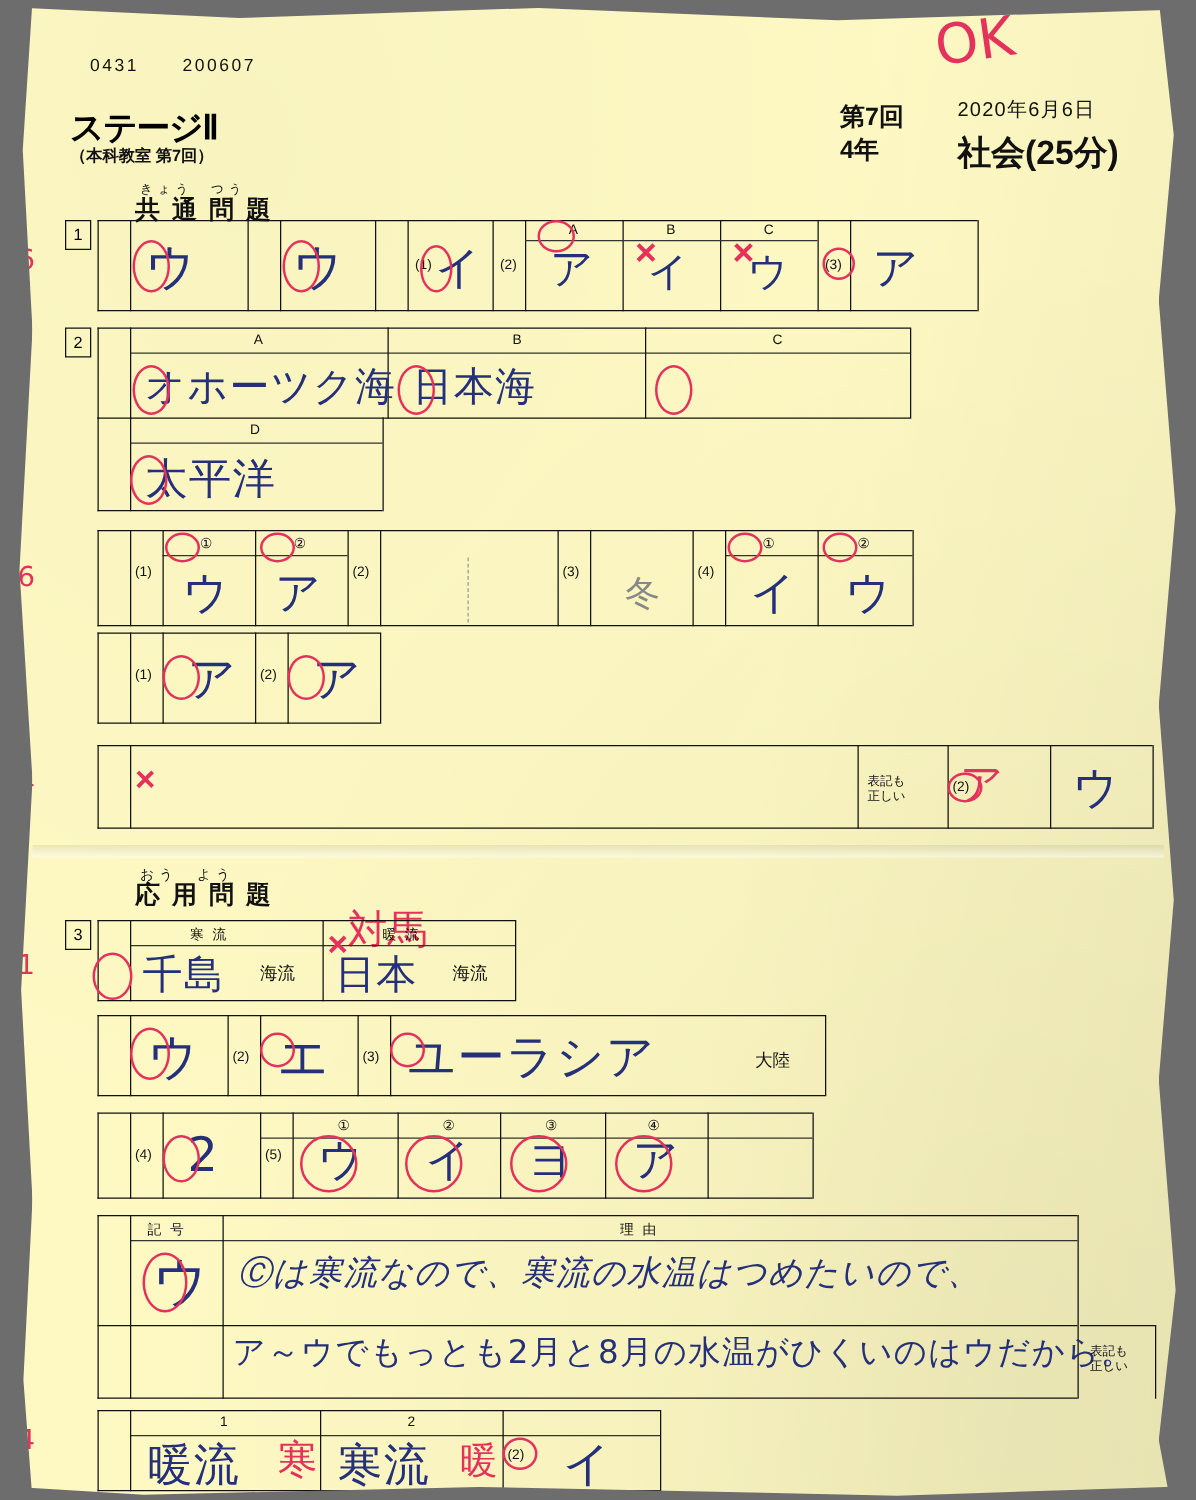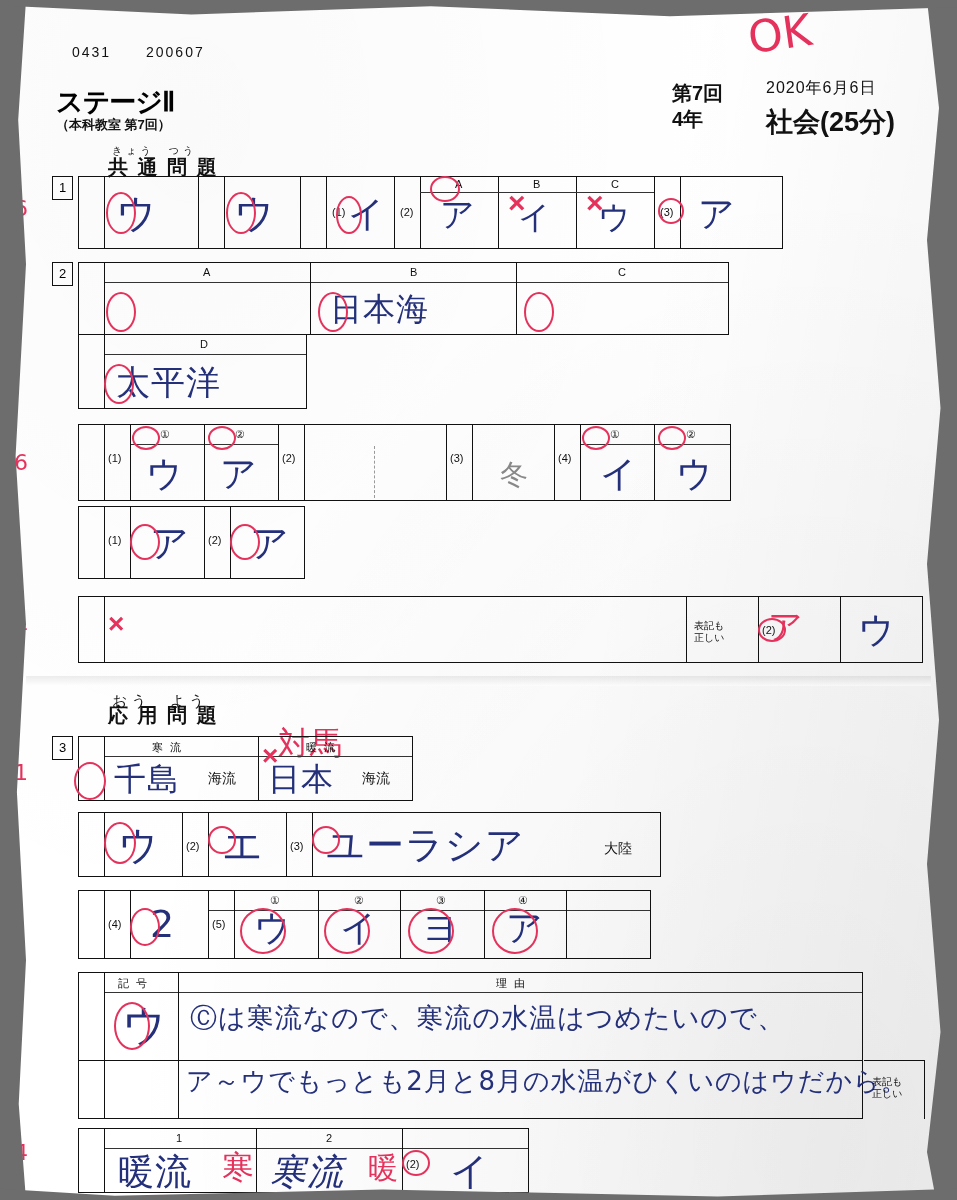--- a/index.html
+++ b/index.html
@@ -1,19 +1,19 @@
 <!DOCTYPE html>
 <html><head>
 <meta charset="utf-8">
 <style>
   html,body{margin:0;padding:0;background:#6d6d6d;}
   body{font-family:"Liberation Sans", sans-serif;}
   #sheet{
     position:relative;width:957px;height:1200px;overflow:hidden;
-    background:#ffffff;
+    background:#fef9c3;
   }
   
   .paper-shade{position:absolute;inset:0;pointer-events:none;
     background:
       radial-gradient(ellipse at 20% 10%, rgba(0,0,0,0.02), rgba(0,0,0,0) 55%),
       radial-gradient(ellipse at 85% 95%, rgba(0,0,0,0.05), rgba(0,0,0,0) 60%),
       linear-gradient(100deg, rgba(0,0,0,0.00) 60%, rgba(0,0,0,0.05) 100%);
   }
   .edge{position:absolute;background:#6d6d6d;}
   #left-edge{left:0;top:0;width:26px;height:1200px;
@@ -124,20 +124,21 @@
   <div class="ln hl" style="left:78px;top:334px;width:650px;"></div>
   <div class="ln vl" style="left:78px;top:262px;height:73px;"></div>
   <div class="ln vl" style="left:104px;top:262px;height:73px;"></div>
   <div class="ln vl" style="left:310px;top:262px;height:73px;"></div>
   <div class="ln vl" style="left:516px;top:262px;height:73px;"></div>
   <div class="ln vl" style="left:728px;top:262px;height:73px;"></div>
   <div class="vlabel" style="left:84px;top:272px;">問1</div>
   <div class="txt lbl" style="left:203px;top:266px;">A</div>
   <div class="txt lbl" style="left:410px;top:266px;">B</div>
   <div class="txt lbl" style="left:618px;top:266px;">C</div>
+  <div class="hw" style="left:116px;top:288px;font-size:32px;">オホーツク海</div>
   <div class="hw" style="left:330px;top:288px;font-size:32px;">日本海</div>
   <div class="circle" style="left:106px;top:292px;width:26px;height:36px;"></div>
   <div class="circle" style="left:318px;top:292px;width:26px;height:36px;"></div>
   <div class="circle" style="left:524px;top:292px;width:26px;height:36px;"></div>
 
   <div class="ln hl thin" style="left:104px;top:354px;width:202px;"></div>
   <div class="ln hl" style="left:78px;top:408px;width:228px;"></div>
   <div class="ln vl" style="left:78px;top:334px;height:75px;"></div>
   <div class="ln vl" style="left:104px;top:334px;height:75px;"></div>
   <div class="ln vl" style="left:306px;top:334px;height:75px;"></div>
@@ -216,21 +217,21 @@
   <div class="txt" style="left:694px;top:620px;font-size:10px;line-height:12px;">表記も
 正しい</div>
   <div class="txt lbl" style="left:762px;top:624px;">(2)</div>
   <div class="red" style="left:768px;top:604px;font-size:34px;">ア</div>
   <div class="hw" style="left:858px;top:606px;font-size:36px;">ウ</div>
   <div class="circle" style="left:758px;top:618px;width:24px;height:20px;"></div>
   <div class="red" style="left:6px;top:614px;font-size:22px;">-4</div>
 
   <div style="position:absolute;left:26px;top:676px;width:905px;height:10px;background:linear-gradient(180deg,rgba(0,0,0,0.07),rgba(255,255,255,0.5));"></div>
 
-  <div class="txt" style="left:112px;top:692px;font-size:15px;letter-spacing:4px;">おう　よう</div>
+  <div class="txt" style="left:112px;top:692px;font-size:11px;letter-spacing:4px;">おう　よう</div>
   <div class="txt" style="left:108px;top:702px;font-size:20px;font-weight:bold;letter-spacing:2px;">応 用 問 題</div>
 
   <div class="red" style="left:278px;top:690px;font-size:32px;margin-top:32px;">対馬</div>
 
   <div class="box-title" style="left:52px;top:736px;width:19px;height:22px;font-size:13px;line-height:22px;">3</div>
 
   <div class="ln hl" style="left:78px;top:736px;width:334px;"></div>
   <div class="ln hl thin" style="left:104px;top:756px;width:308px;"></div>
   <div class="ln hl" style="left:78px;top:800px;width:334px;"></div>
   <div class="ln vl" style="left:78px;top:736px;height:65px;"></div>
@@ -306,40 +307,40 @@
   <div class="ln vl" style="left:78px;top:972px;height:147px;"></div>
   <div class="ln vl" style="left:104px;top:972px;height:147px;"></div>
   <div class="ln vl" style="left:178px;top:972px;height:147px;"></div>
   <div class="ln vl" style="left:862px;top:972px;height:147px;"></div>
   <div class="ln vl" style="left:924px;top:1060px;height:59px;"></div>
   <div class="vlabel" style="left:84px;top:990px;">問3</div>
   <div class="txt lbl" style="left:118px;top:976px;letter-spacing:2px;">記 号</div>
   <div class="txt lbl" style="left:496px;top:976px;letter-spacing:2px;">理 由</div>
   <div class="hw" style="left:122px;top:996px;font-size:44px;">ウ</div>
   <div class="circle" style="left:114px;top:1002px;width:32px;height:44px;"></div>
-  <div class="hw" style="left:190px;top:1000px;font-size:27px;">Ⓒは寒流なので、寒流の水温はつめたいので、</div>
+  <div class="hw" style="left:190px;top:1000px;font-size:27px;font-style:italic;">Ⓒは寒流なので、寒流の水温はつめたいので、</div>
   <div class="hw" style="left:186px;top:1064px;font-size:26px;">ア～ウでもっとも2月と8月の水温がひくいのはウだから。</div>
   <div class="ln hl" style="left:864px;top:1060px;width:60px;"></div>
   <div class="txt" style="left:872px;top:1076px;font-size:10px;line-height:12px;">表記も
 正しい</div>
 
   <div class="ln hl" style="left:78px;top:1128px;width:450px;"></div>
   <div class="ln hl thin" style="left:104px;top:1148px;width:424px;"></div>
   <div class="ln hl" style="left:78px;top:1192px;width:450px;"></div>
   <div class="ln vl" style="left:78px;top:1128px;height:65px;"></div>
   <div class="ln vl" style="left:104px;top:1128px;height:65px;"></div>
   <div class="ln vl" style="left:256px;top:1128px;height:65px;"></div>
   <div class="ln vl" style="left:402px;top:1128px;height:65px;"></div>
   <div class="ln vl" style="left:528px;top:1128px;height:65px;"></div>
   <div class="vlabel" style="left:84px;top:1138px;">問4</div>
   <div class="txt lbl" style="left:176px;top:1132px;">1</div>
   <div class="txt lbl" style="left:326px;top:1132px;">2</div>
   <div class="txt lbl" style="left:406px;top:1158px;">(2)</div>
   <div class="hw" style="left:118px;top:1148px;font-size:36px;">暖流</div>
-  <div class="hw" style="left:270px;top:1148px;font-size:36px;font-style:italic;">寒流</div>
+  <div class="hw" style="left:270px;top:1148px;font-size:36px;">寒流</div>
   <div class="hw" style="left:450px;top:1146px;font-size:38px;">イ</div>
   <div class="red" style="left:222px;top:1146px;font-size:32px;">寒</div>
   <div class="red" style="left:368px;top:1148px;font-size:30px;">暖</div>
   <div class="circle" style="left:402px;top:1150px;width:24px;height:22px;"></div>
   <div class="red" style="left:6px;top:1140px;font-size:22px;">-4</div>
 
   <div class="edge" id="left-edge"></div>
   <div class="edge" id="right-edge"></div>
   <div class="edge" id="top-edge"></div>
   <div class="edge" id="bottom-edge"></div>

